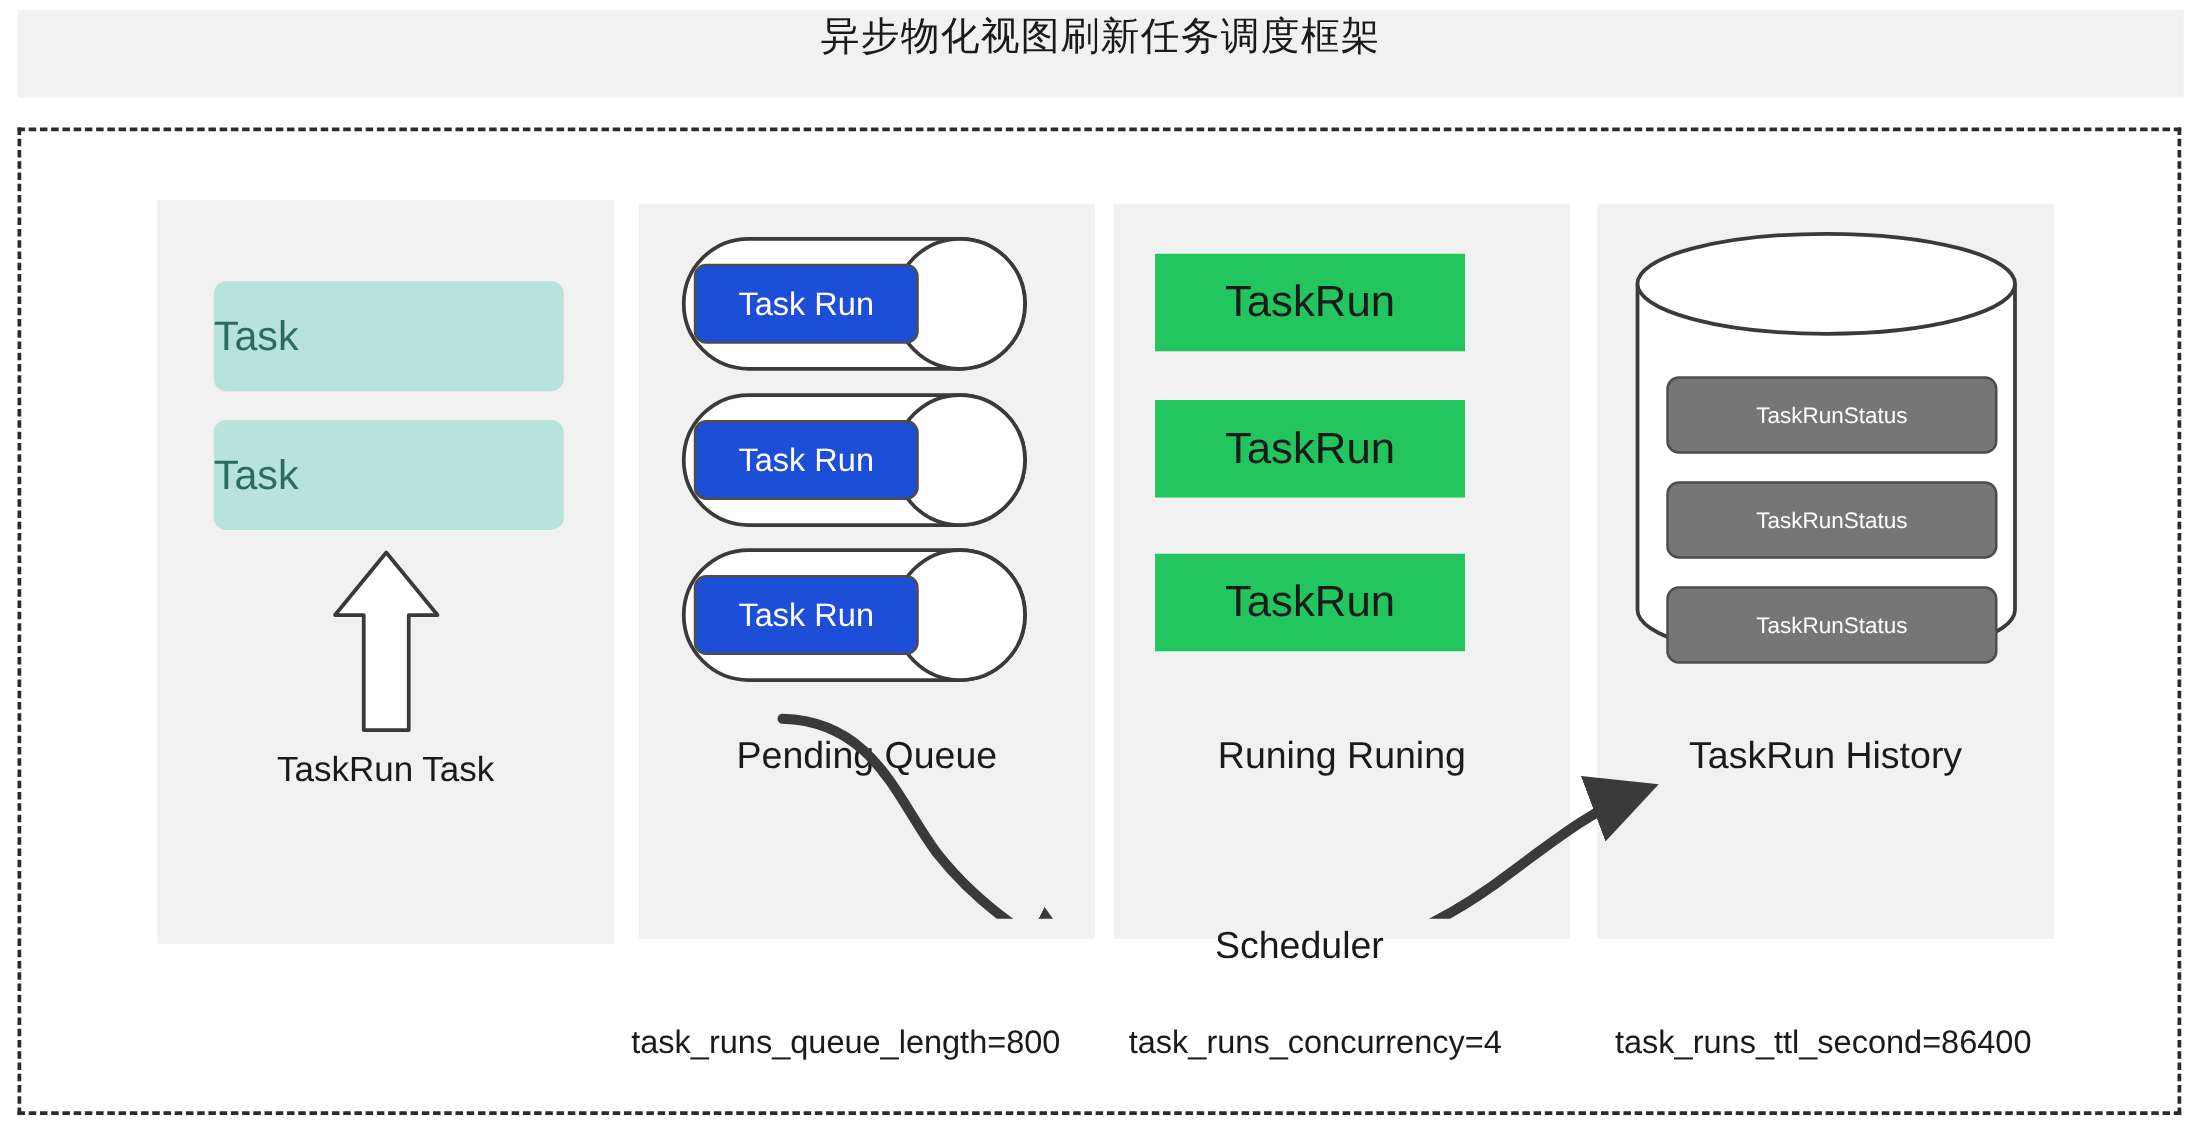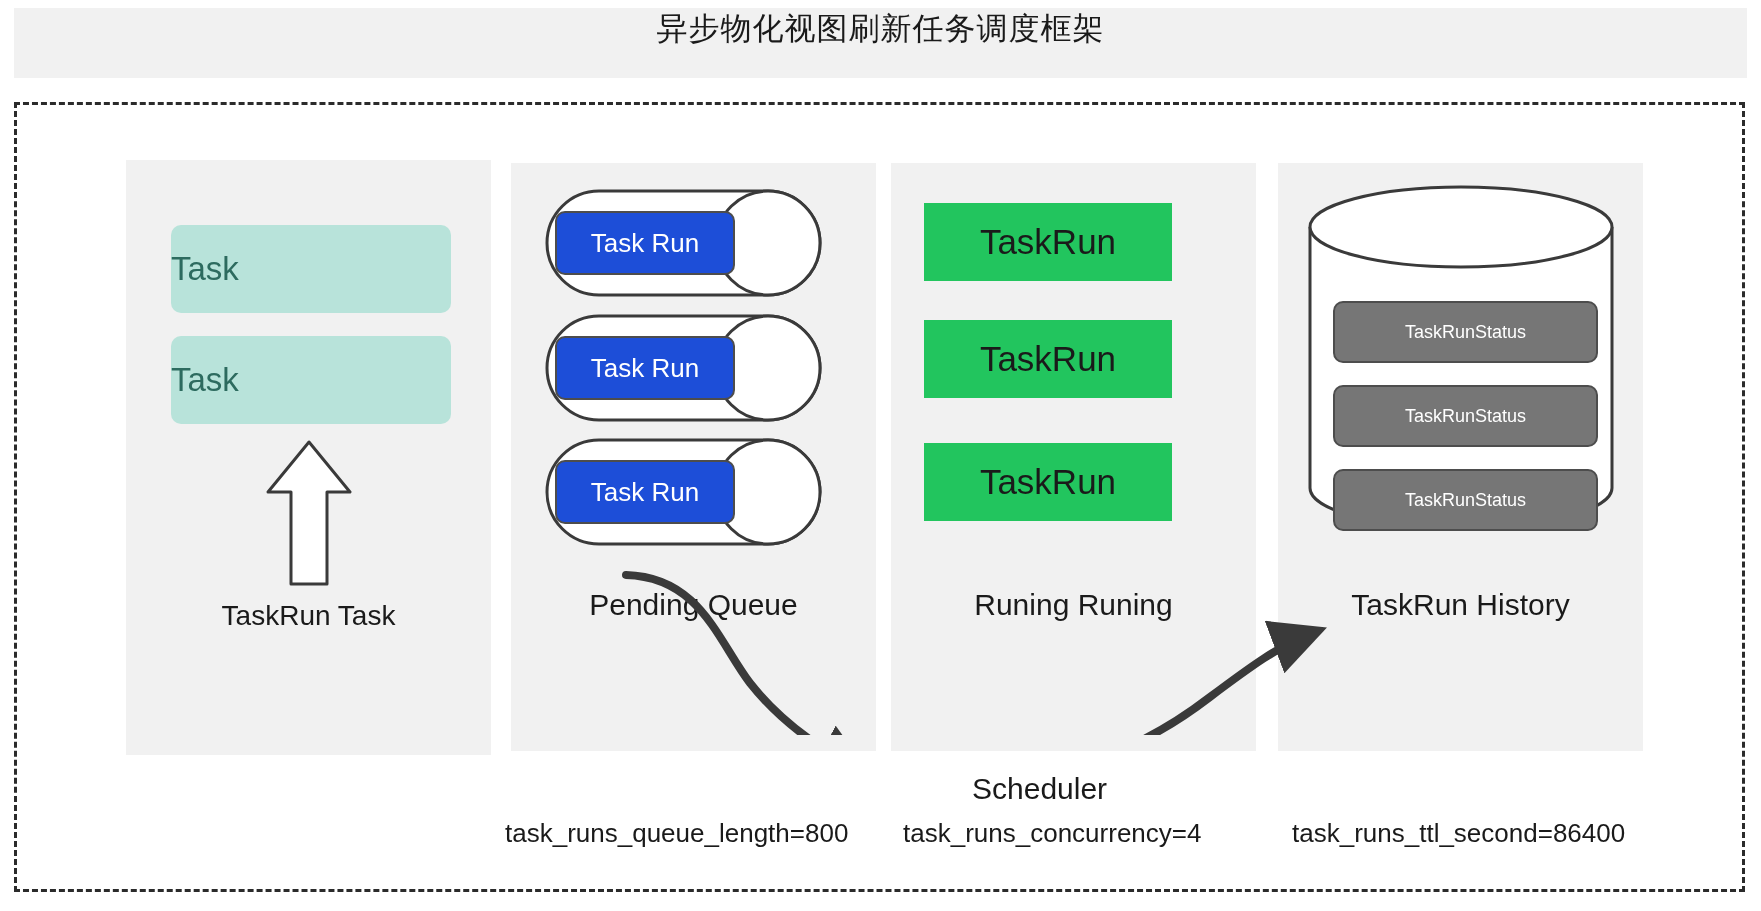--- a/index.html
+++ b/index.html
@@ -179,21 +179,21 @@
     position: absolute;
     left: 620px;
     top: 555px;
     width: 790px;
     height: 180px;
     pointer-events: none;
   }
   #scheduler-label {
     position: absolute;
     left: 972px;
-    top: 772px;
+    top: 740px;
     font-size: 30px;
     color: #1a1a1a;
     white-space: nowrap;
   }
 
   
   .param-caption {
     position: absolute;
     top: 818px;
     font-size: 26px;

